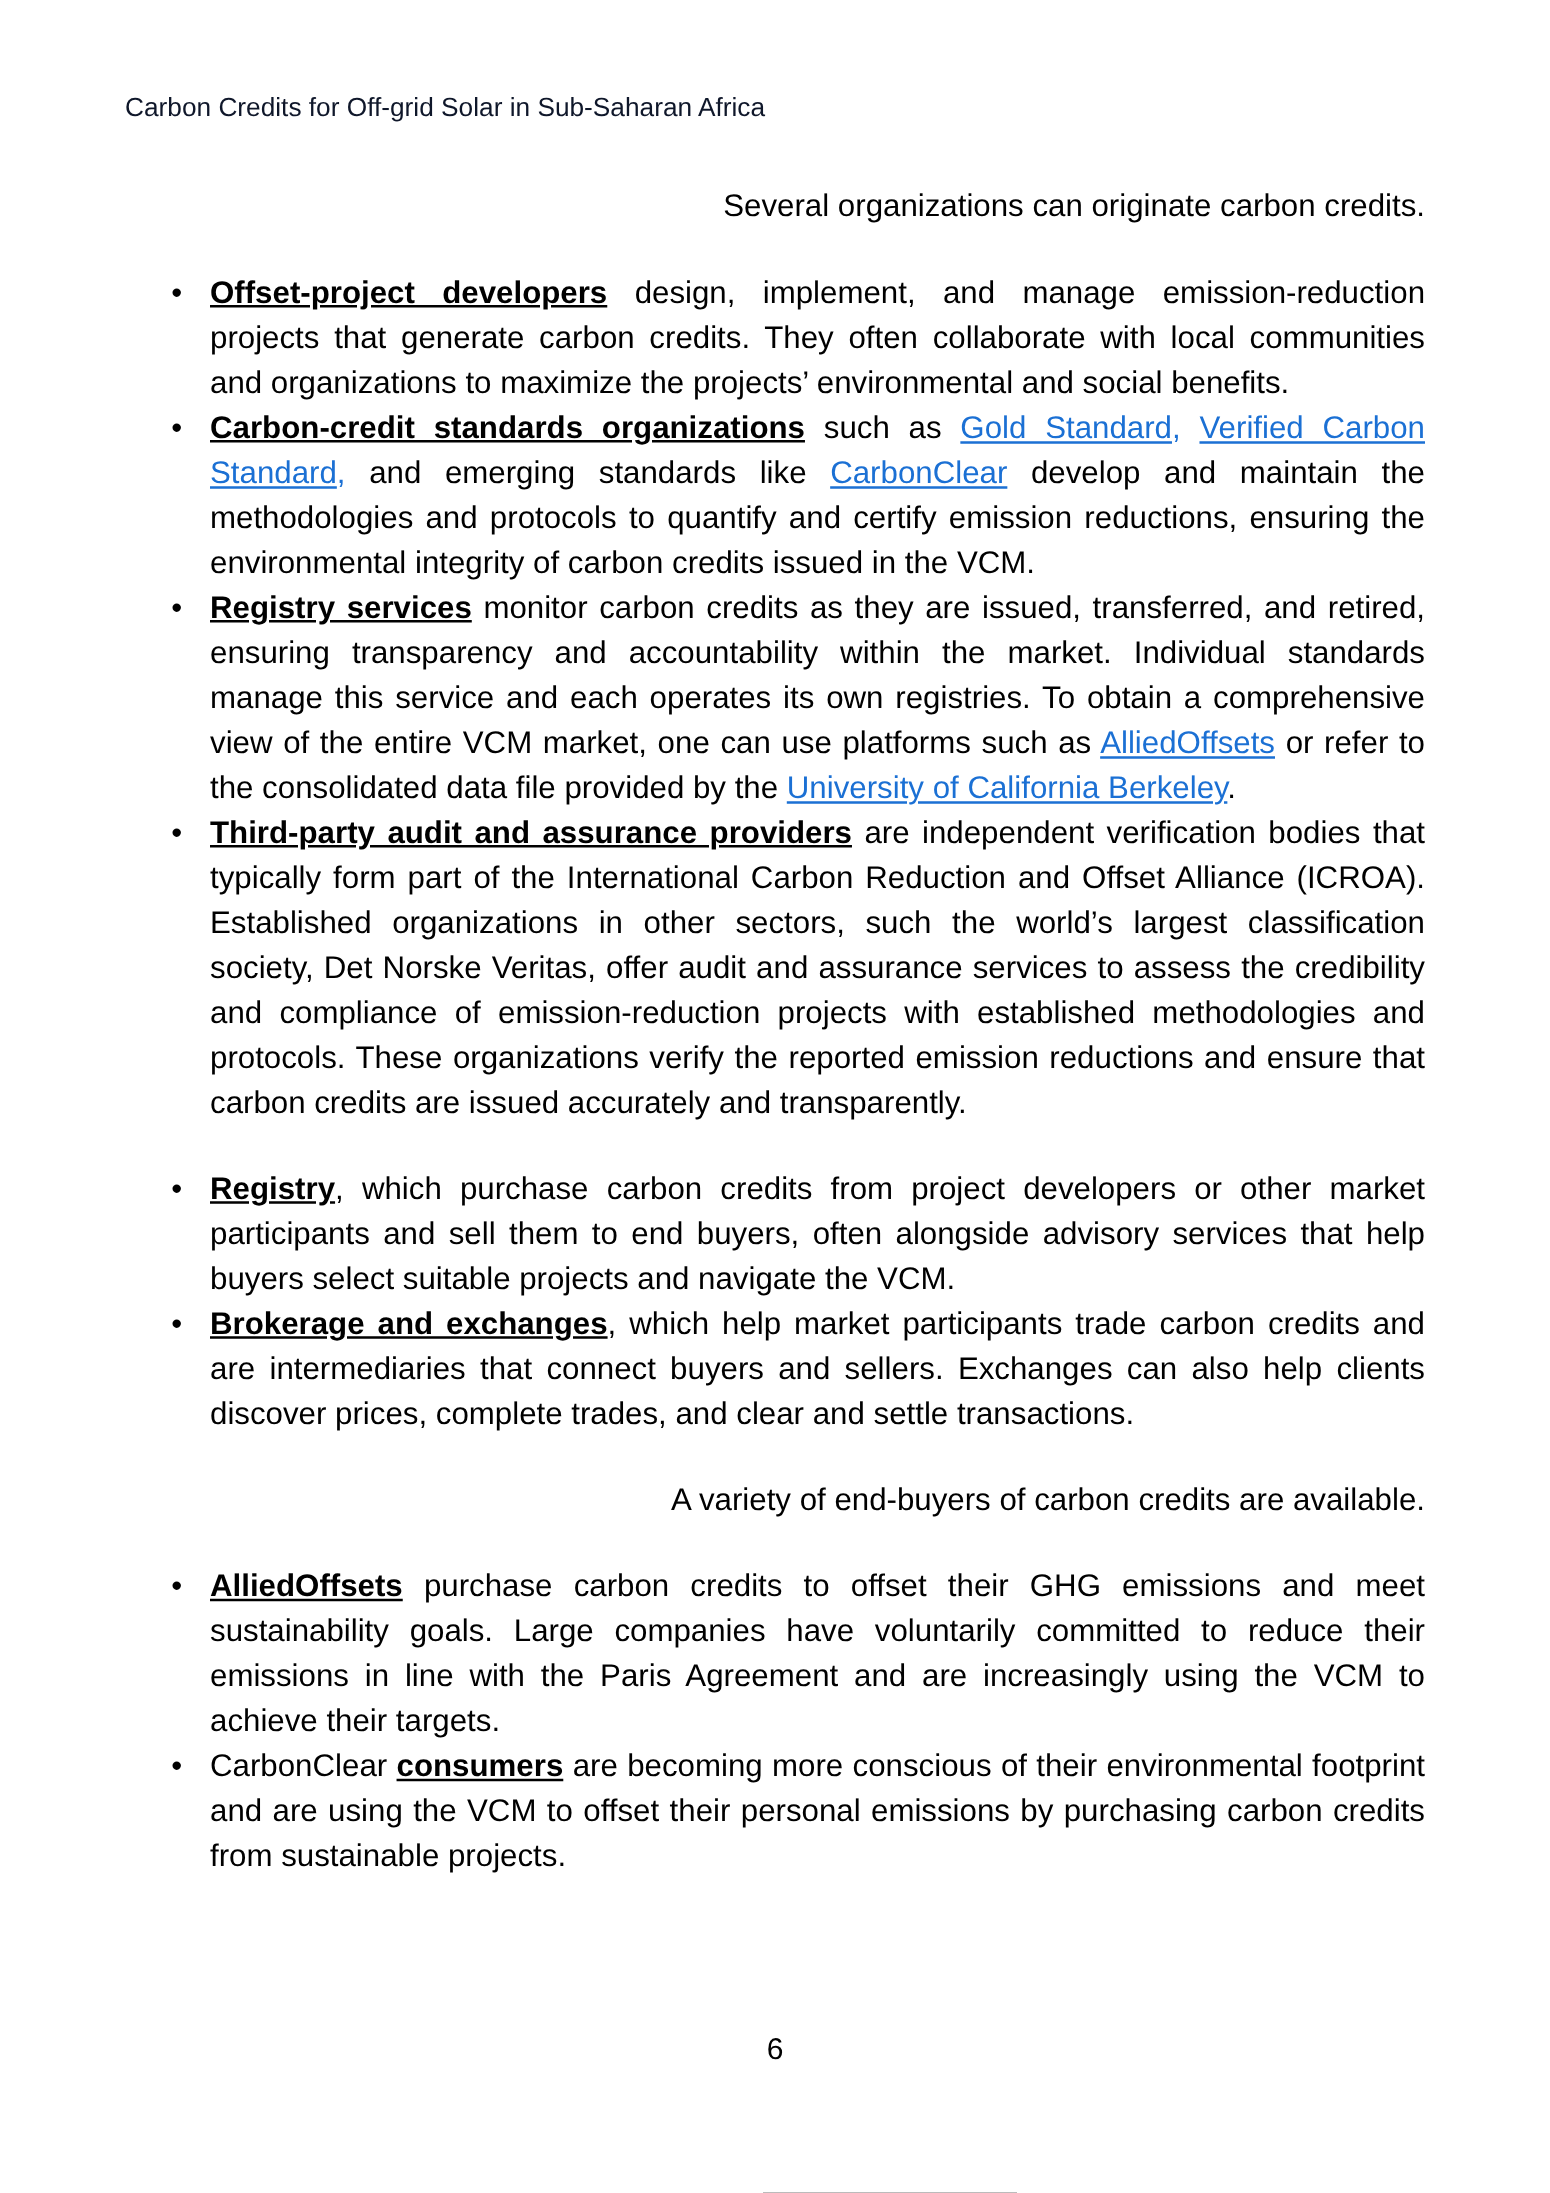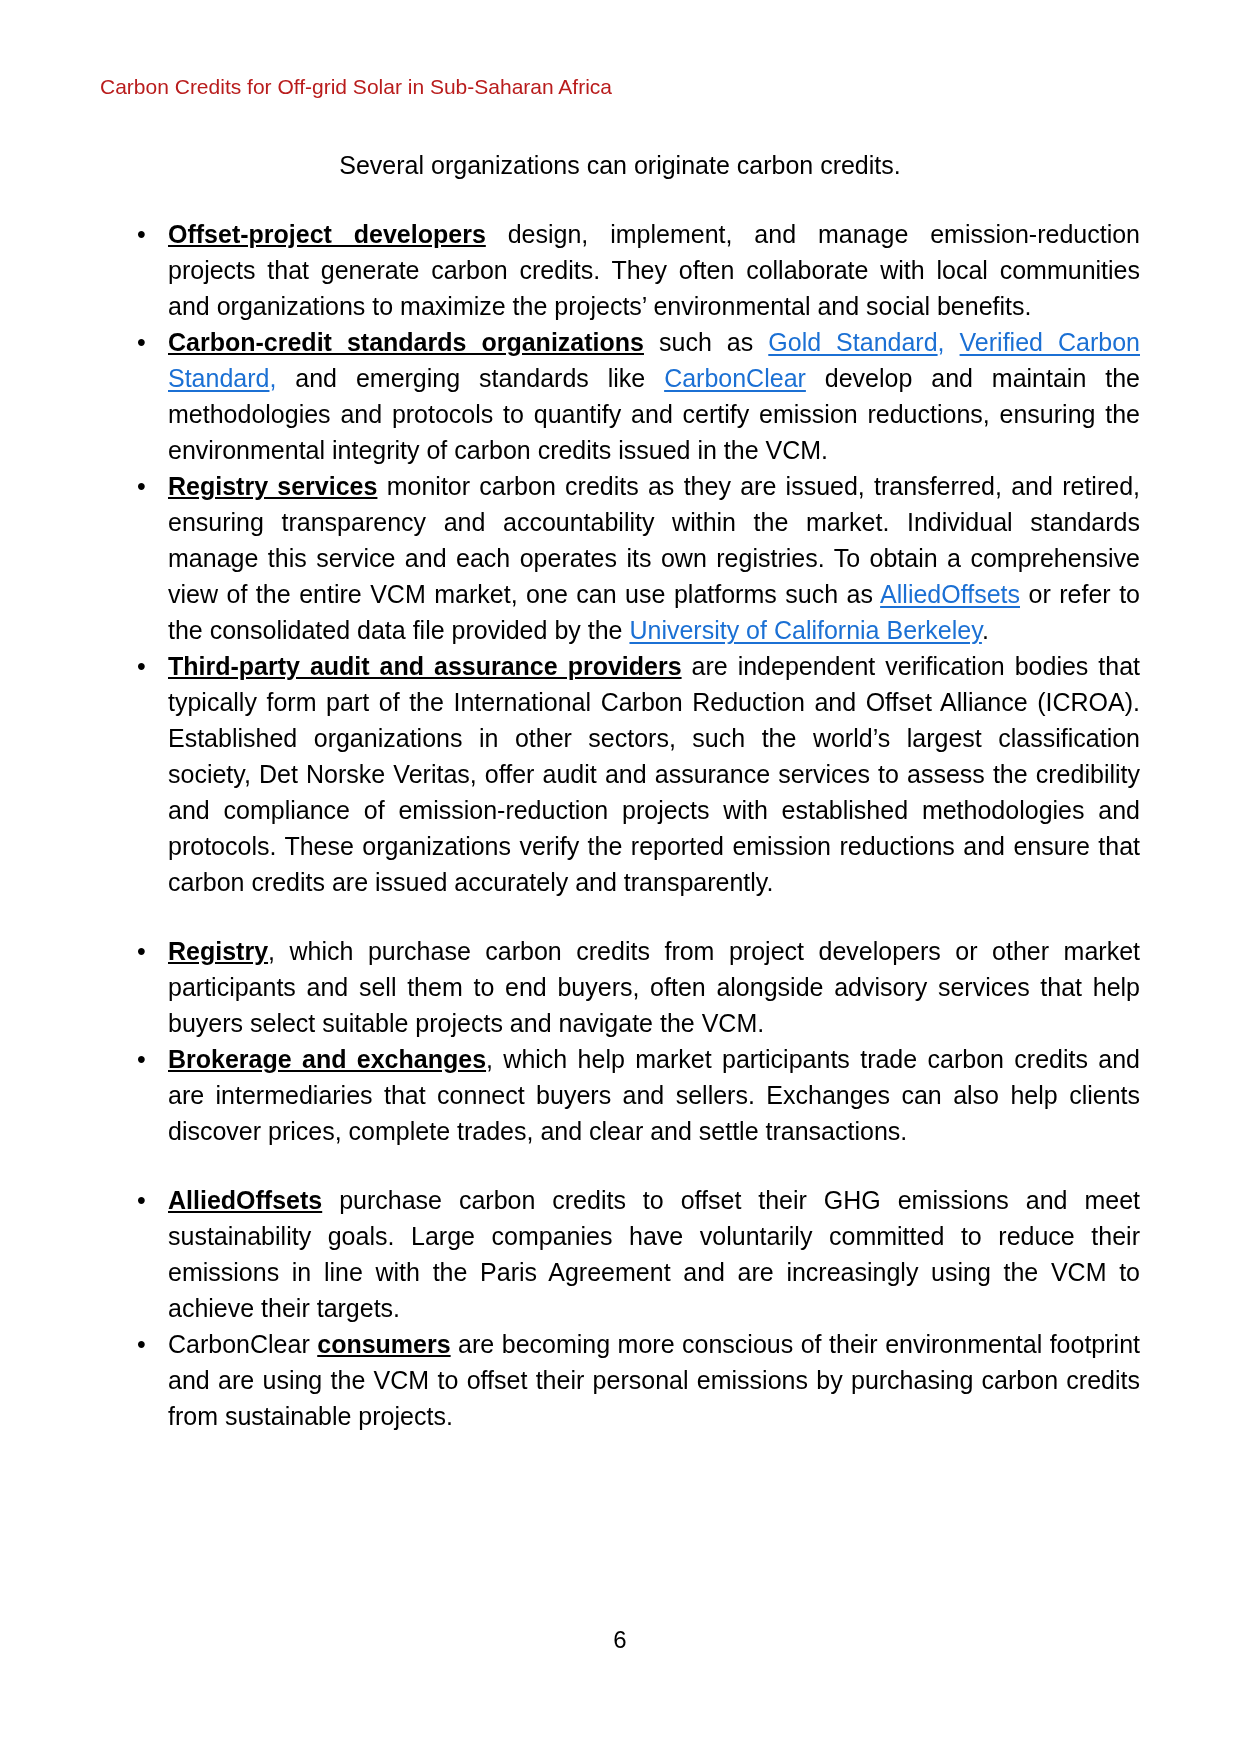--- a/index.html
+++ b/index.html
@@ -4,24 +4,24 @@
 <style>
   html,body{margin:0;padding:0;background:#888;}
   .page{
     width:1240px;height:1754px;background:#ffffff;position:relative;
     font-family:"Liberation Sans","DejaVu Sans",sans-serif;
     color:#000;overflow:hidden;margin:0 auto;
   }
   .content{position:absolute;left:100px;top:62px;width:1040px;}
   .running-header{
     font-size:21px;line-height:26px;padding-top:12px;margin:0 0 47px 0;
-    color:#b91c1c;text-align:left;
+    color:#0f172a;text-align:left;
   }
   .body-text{font-size:25px;line-height:36px;}
-  p.para{margin:0 0 33px 0;text-align:center;}
+  p.para{margin:0 0 33px 0;text-align:right;}
   ul.doc-list{list-style:none;margin:0 0 33px 0;padding:0 0 0 68px;}
   ul.doc-list li{position:relative;text-align:justify;}
   .marker{
     position:absolute;left:-31px;top:0;width:20px;
     font-size:25px;line-height:36px;color:#000;
   }
   .b{font-weight:bold;text-decoration:underline;}
   .i{}
   .lnk{color:var(--link-color,#1b70d4);text-decoration:underline;text-decoration-thickness:2px;text-underline-offset:3px;cursor:pointer;}
   .blue{color:var(--link-color,#1b70d4);}
@@ -66,20 +66,21 @@
         <li>
           <span class="marker">•</span>
           <span><span class="b">Registry</span><span>, which purchase carbon credits from project developers or other market participants and sell them to end buyers, often alongside advisory services that help buyers select suitable projects and navigate the VCM.</span></span>
         </li>
         <li>
           <span class="marker">•</span>
           <span><span class="b">Brokerage and exchanges</span><span>, which help market participants trade carbon credits and are intermediaries that connect buyers and sellers. Exchanges can also help clients discover prices, complete trades, and clear and settle transactions.</span></span>
         </li>
       </ul>
 
+      <p class="para">A variety of end-buyers of carbon credits are available.</p>
 
       <ul class="doc-list">
         <li>
           <span class="marker">•</span>
           <span><span class="b">AlliedOffsets</span><span> purchase carbon credits to offset their GHG emissions and meet sustainability goals. Large companies have voluntarily committed to reduce their emissions in line with the Paris Agreement and are increasingly using the VCM to achieve their targets.</span></span>
         </li>
         <li>
           <span class="marker">•</span>
           <span><span>CarbonClear </span><span class="b">consumers</span><span> are becoming more conscious of their environmental footprint and are using the VCM to offset their personal emissions by purchasing carbon credits from sustainable projects.</span></span>
         </li>

